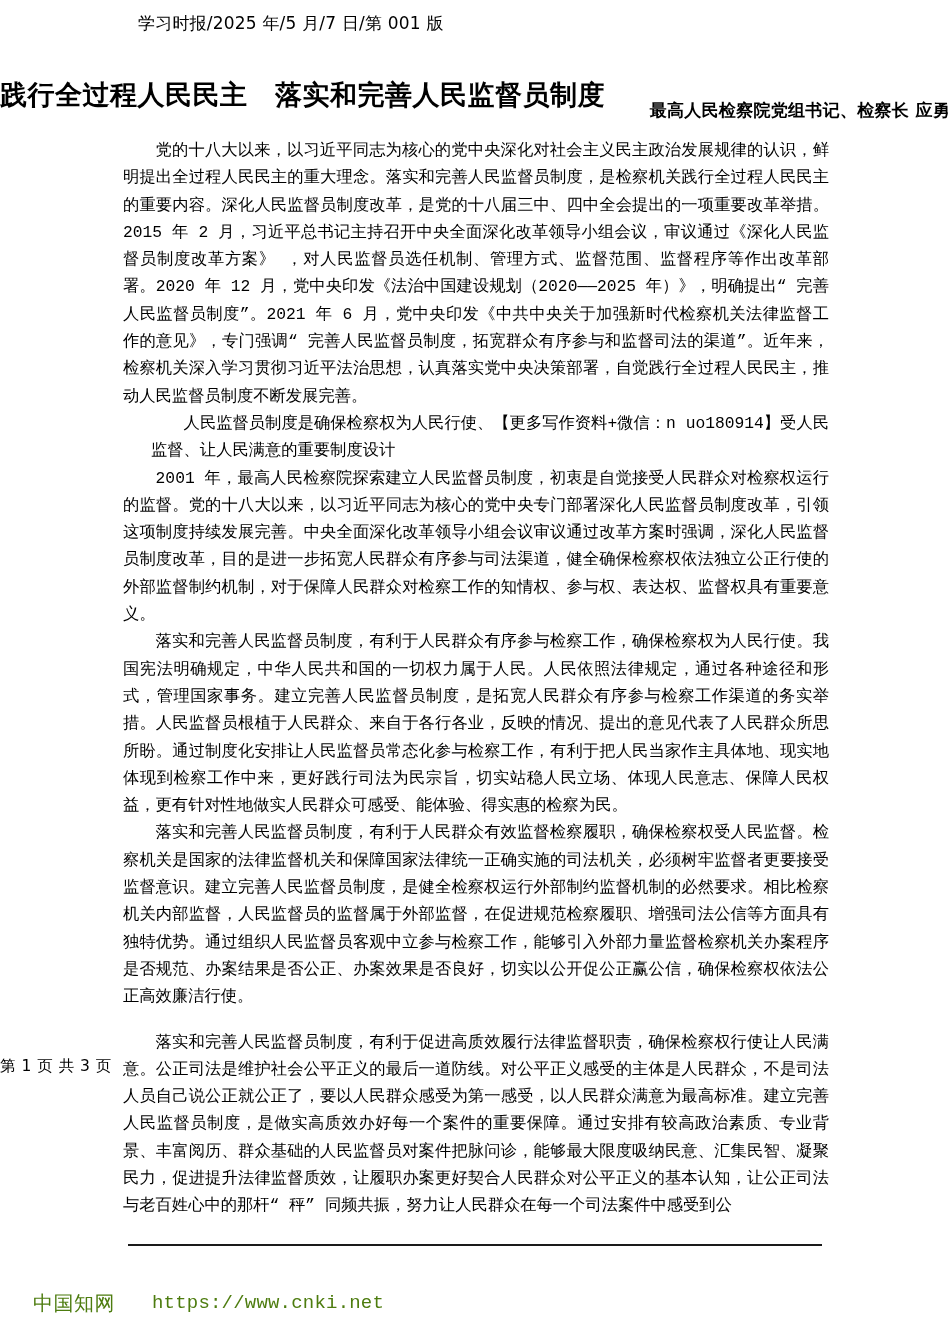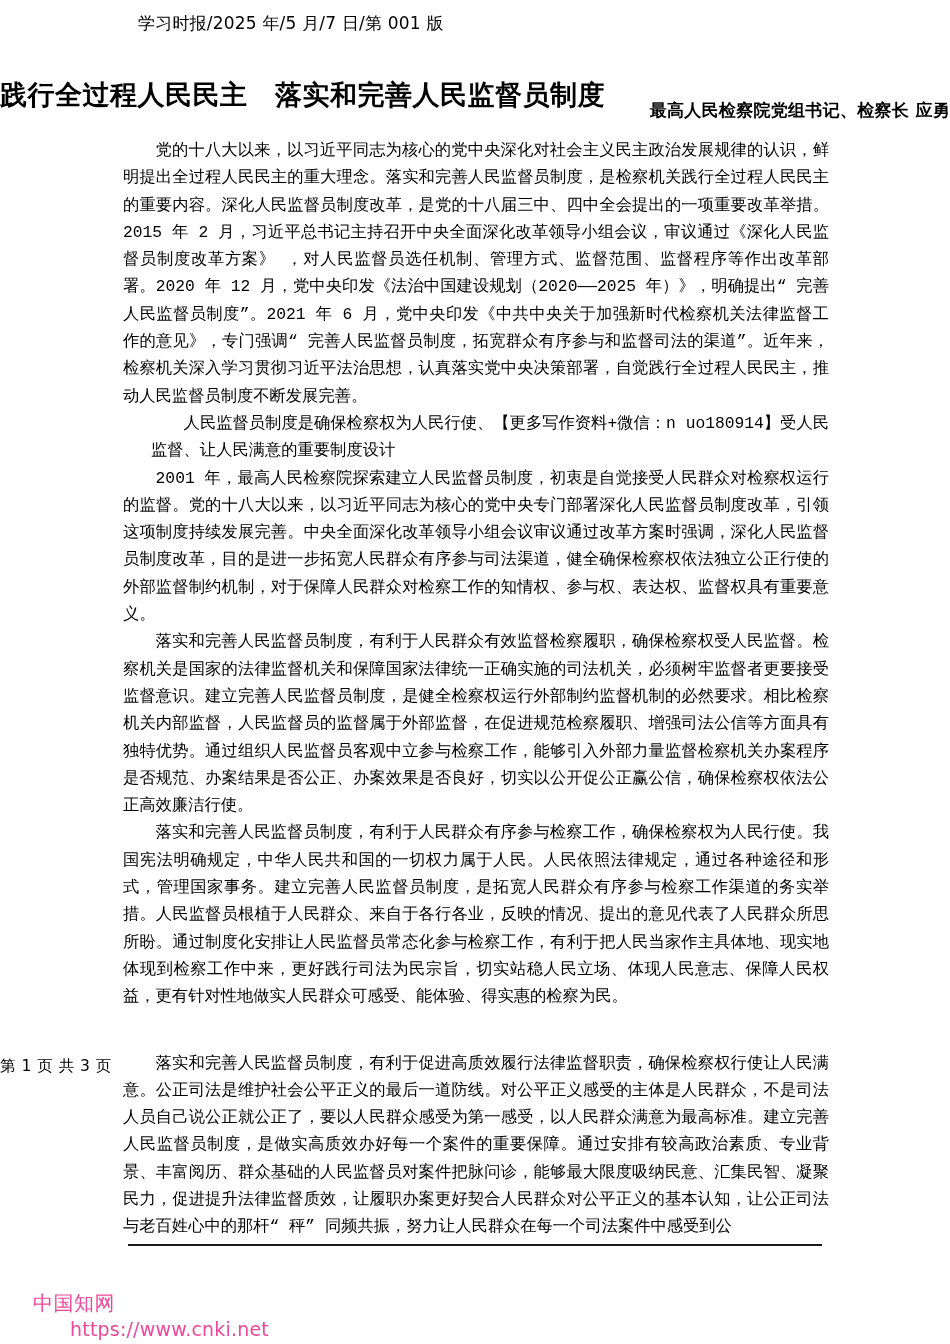--- a/index.html
+++ b/index.html
@@ -72,21 +72,21 @@
   .body-col p {
     margin: 0;
     text-indent: 2em;
   }
   .body-col p.hang {
     text-indent: 2em;
     padding-left: 28px;
     width: 678px;
   }
   .body-col p.gap-before {
-    margin-top: 39px;
+    margin-top: 18px;
   }
 
   
   .page-number {
     position: absolute;
     left: 0;
     top: 1055px;
     width: 822px;
     text-align: left;
     font-size: 15.5px;
@@ -101,53 +101,53 @@
     top: 1244px;
     width: 694px;
     height: 2px;
     background: #1a1a1a;
   }
   .cnki {
     position: absolute;
     left: 33px;
     top: 1290px;
     display: flex;
-    align-items: flex-start;
-    color: #ec4899;
-    flex-direction: column;
+    align-items: center;
+    color: #4d7c0f;
   }
   .cnki-name {
     font-size: 20px;
     line-height: 26px;
     letter-spacing: 0.5px;
   }
   .cnki-url {
     font-size: 19px;
     line-height: 26px;
     margin-left: 37px;
     letter-spacing: 0.2px;
+    font-family: Liberation Mono, monospace;
   }
 </style>
 </head>
 <body>
 
 <div class="page">
 
   <div class="masthead">学习时报/2025 年/5 月/7 日/第 001 版</div>
 
   <h1 class="title">践行全过程人民民主　落实和完善人民监督员制度</h1>
 
   <div class="byline">最高人民检察院党组书记、检察长  应勇</div>
 
   <div class="body-col">
     <p>党的十八大以来，以习近平同志为核心的党中央深化对社会主义民主政治发展规律的认识，鲜明提出全过程人民民主的重大理念。落实和完善人民监督员制度，是检察机关践行全过程人民民主的重要内容。深化人民监督员制度改革，是党的十八届三中、四中全会提出的一项重要改革举措。2015 年 2 月，习近平总书记主持召开中央全面深化改革领导小组会议，审议通过《深化人民监督员制度改革方案》 ，对人民监督员选任机制、管理方式、监督范围、监督程序等作出改革部署。2020 年 12 月，党中央印发《法治中国建设规划（2020——2025 年）》，明确提出“ 完善人民监督员制度”。2021 年 6 月，党中央印发《中共中央关于加强新时代检察机关法律监督工作的意见》，专门强调“ 完善人民监督员制度，拓宽群众有序参与和监督司法的渠道”。近年来，检察机关深入学习贯彻习近平法治思想，认真落实党中央决策部署，自觉践行全过程人民民主，推动人民监督员制度不断发展完善。</p>
     <p class="hang">人民监督员制度是确保检察权为人民行使、【更多写作资料+微信：n uo180914】受人民监督、让人民满意的重要制度设计</p>
     <p>2001 年，最高人民检察院探索建立人民监督员制度，初衷是自觉接受人民群众对检察权运行的监督。党的十八大以来，以习近平同志为核心的党中央专门部署深化人民监督员制度改革，引领这项制度持续发展完善。中央全面深化改革领导小组会议审议通过改革方案时强调，深化人民监督员制度改革，目的是进一步拓宽人民群众有序参与司法渠道，健全确保检察权依法独立公正行使的外部监督制约机制，对于保障人民群众对检察工作的知情权、参与权、表达权、监督权具有重要意义。</p>
+    <p>落实和完善人民监督员制度，有利于人民群众有序参与检察工作，确保检察权为人民行使。我国宪法明确规定，中华人民共和国的一切权力属于人民。人民依照法律规定，通过各种途径和形式，管理国家事务。建立完善人民监督员制度，是拓宽人民群众有序参与检察工作渠道的务实举措。人民监督员根植于人民群众、来自于各行各业，反映的情况、提出的意见代表了人民群众所思所盼。通过制度化安排让人民监督员常态化参与检察工作，有利于把人民当家作主具体地、现实地体现到检察工作中来，更好践行司法为民宗旨，切实站稳人民立场、体现人民意志、保障人民权益，更有针对性地做实人民群众可感受、能体验、得实惠的检察为民。</p>
     <p>落实和完善人民监督员制度，有利于人民群众有效监督检察履职，确保检察权受人民监督。检察机关是国家的法律监督机关和保障国家法律统一正确实施的司法机关，必须树牢监督者更要接受监督意识。建立完善人民监督员制度，是健全检察权运行外部制约监督机制的必然要求。相比检察机关内部监督，人民监督员的监督属于外部监督，在促进规范检察履职、增强司法公信等方面具有独特优势。通过组织人民监督员客观中立参与检察工作，能够引入外部力量监督检察机关办案程序是否规范、办案结果是否公正、办案效果是否良好，切实以公开促公正赢公信，确保检察权依法公正高效廉洁行使。</p>
-    <p>落实和完善人民监督员制度，有利于人民群众有序参与检察工作，确保检察权为人民行使。我国宪法明确规定，中华人民共和国的一切权力属于人民。人民依照法律规定，通过各种途径和形式，管理国家事务。建立完善人民监督员制度，是拓宽人民群众有序参与检察工作渠道的务实举措。人民监督员根植于人民群众、来自于各行各业，反映的情况、提出的意见代表了人民群众所思所盼。通过制度化安排让人民监督员常态化参与检察工作，有利于把人民当家作主具体地、现实地体现到检察工作中来，更好践行司法为民宗旨，切实站稳人民立场、体现人民意志、保障人民权益，更有针对性地做实人民群众可感受、能体验、得实惠的检察为民。</p>
     <p class="gap-before">落实和完善人民监督员制度，有利于促进高质效履行法律监督职责，确保检察权行使让人民满意。公正司法是维护社会公平正义的最后一道防线。对公平正义感受的主体是人民群众，不是司法人员自己说公正就公正了，要以人民群众感受为第一感受，以人民群众满意为最高标准。建立完善人民监督员制度，是做实高质效办好每一个案件的重要保障。通过安排有较高政治素质、专业背景、丰富阅历、群众基础的人民监督员对案件把脉问诊，能够最大限度吸纳民意、汇集民智、凝聚民力，促进提升法律监督质效，让履职办案更好契合人民群众对公平正义的基本认知，让公正司法与老百姓心中的那杆“ 秤” 同频共振，努力让人民群众在每一个司法案件中感受到公</p>
   </div>
 
   <div class="page-number">第 1 页 共 3 页</div>
 
   <div class="bottom-rule"></div>
 
   <div class="cnki">
     <span class="cnki-name">中国知网</span>
     <span class="cnki-url">https://www.cnki.net</span>

